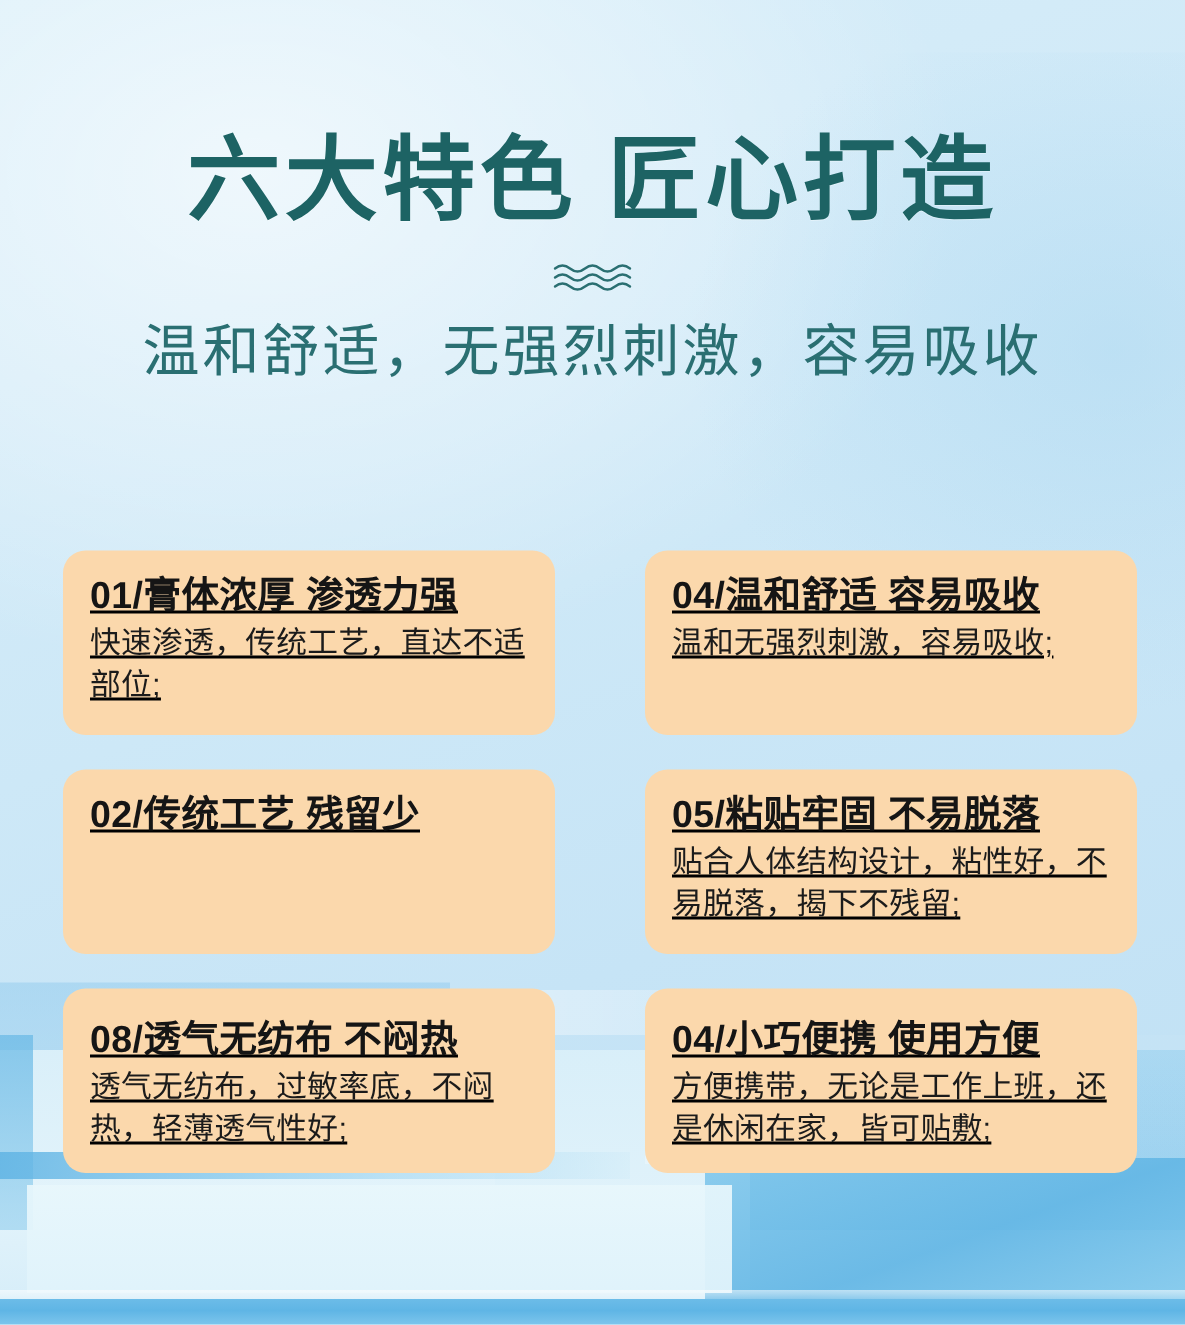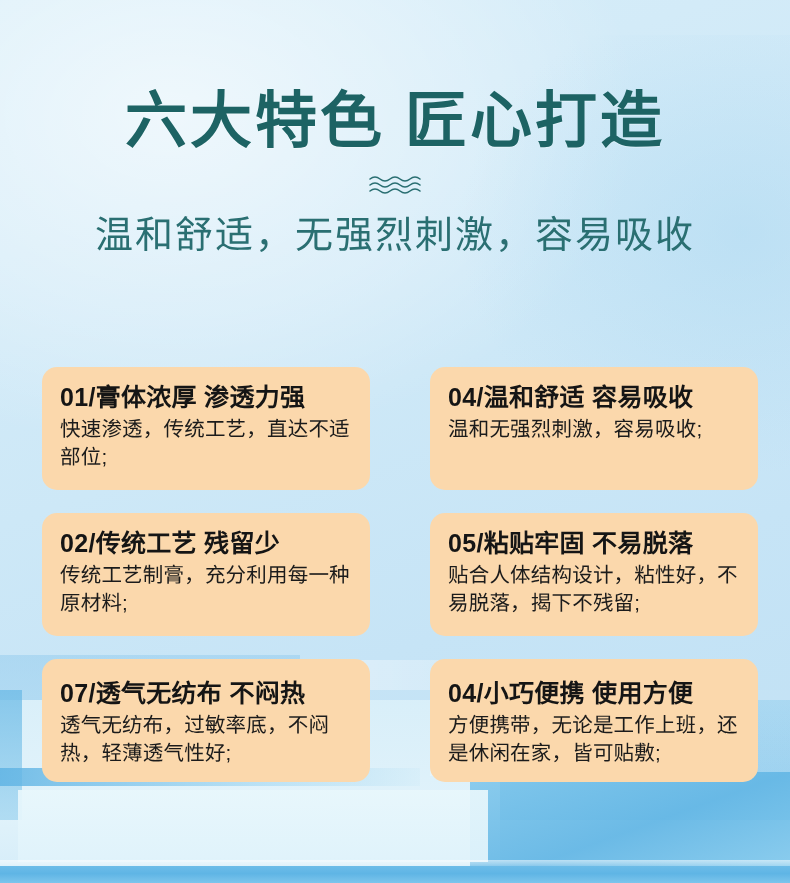--- a/index.html
+++ b/index.html
@@ -132,20 +132,21 @@
   
   .cards {
     position: absolute;
     left: 42px;
     top: 367px;
     width: 716px;
     display: grid;
     grid-template-columns: 328px 328px;
     grid-column-gap: 60px;
     grid-row-gap: 23px;
+    text-decoration: underline;
   }
   .card {
     position: relative;
     box-sizing: border-box;
     min-height: 123px;
     background: #fbd8ac;
     border-radius: 15px;
     padding: 14px 16px 14px 18px;
   }
   .card-title {
@@ -211,30 +212,29 @@
       <p class="card-desc">快速渗透，传统工艺，直达不适部位;</p>
     </div>
 
     <div class="card row1">
       <p class="card-title">04/温和舒适 容易吸收</p>
       <p class="card-desc">温和无强烈刺激，容易吸收;</p>
     </div>
 
     <div class="card row2">
       <p class="card-title">02/传统工艺 残留少</p>
-      <p class="card-desc">传统工艺制膏，充分利用每一种原材料;</p>
     </div>
 
     <div class="card row2">
       <p class="card-title">05/粘贴牢固 不易脱落</p>
       <p class="card-desc">贴合人体结构设计，粘性好，不易脱落，揭下不残留;</p>
     </div>
 
     <div class="card row3">
-      <p class="card-title">07/透气无纺布 不闷热</p>
+      <p class="card-title">08/透气无纺布 不闷热</p>
       <p class="card-desc">透气无纺布，过敏率底，不闷热，轻薄透气性好;</p>
     </div>
 
     <div class="card row3">
       <p class="card-title">04/小巧便携 使用方便</p>
       <p class="card-desc">方便携带，无论是工作上班，还是休闲在家，皆可贴敷;</p>
     </div>
 
   </div>
 

